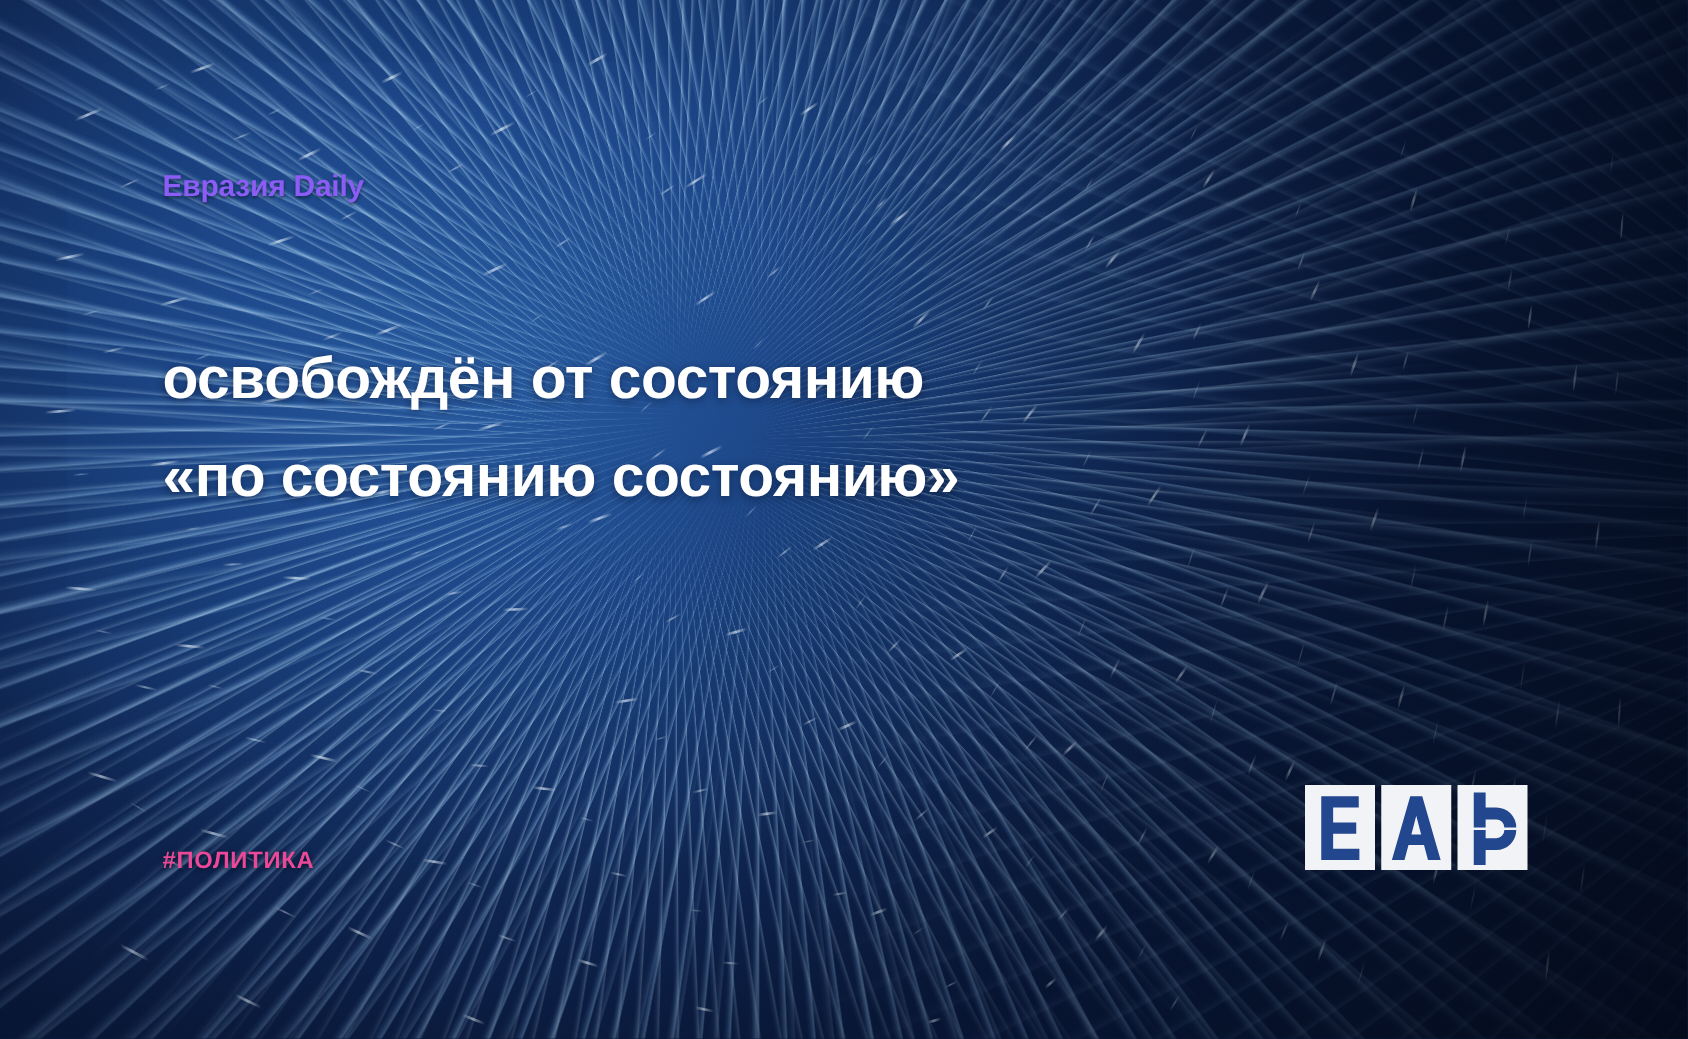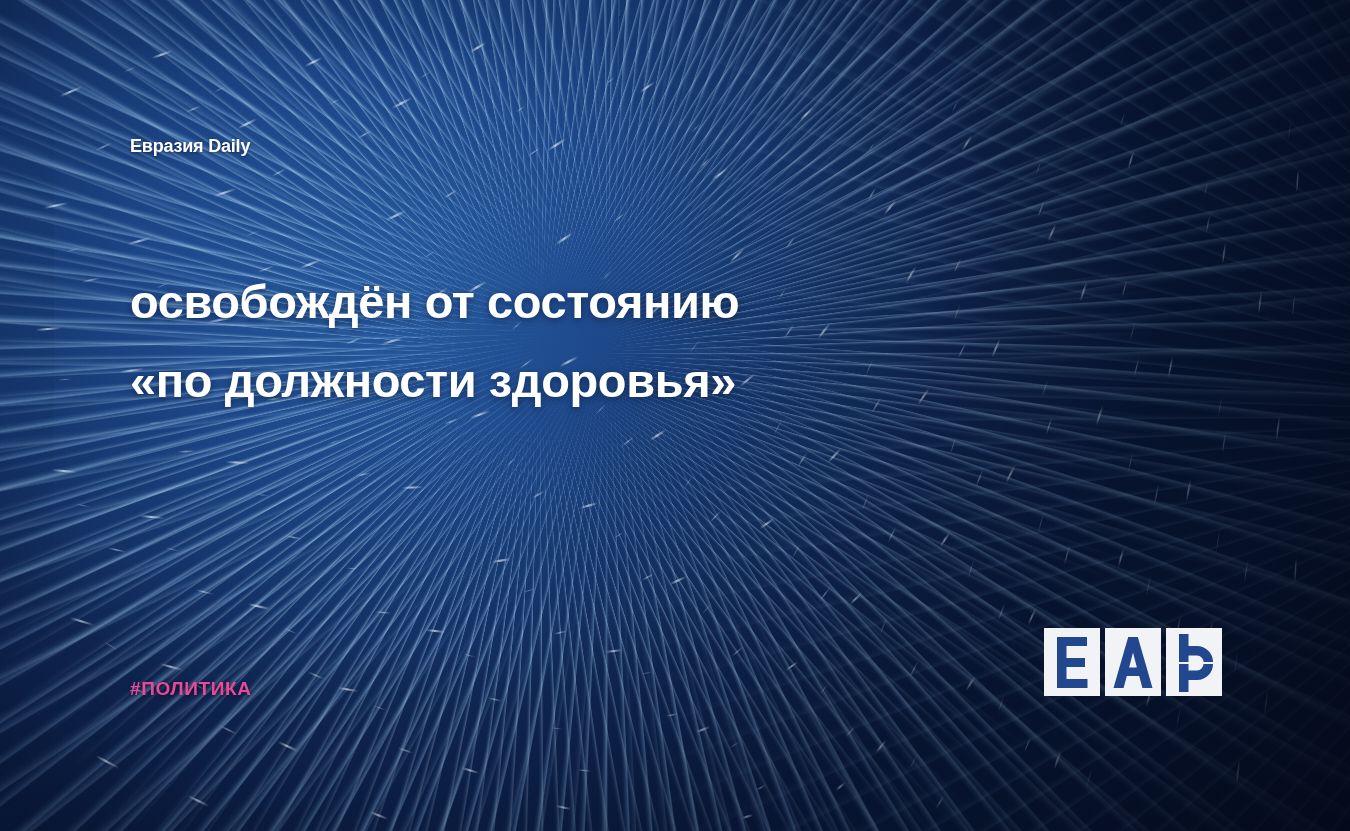--- a/index.html
+++ b/index.html
@@ -217,24 +217,24 @@
   .content {
     position: absolute;
     inset: 0;
     z-index: 10;
   }
 
   .brand {
     position: absolute;
     left: 130px;
     top: 136px;
-    font-size: 18px;
+    font-size: 24px;
     font-weight: 700;
     letter-spacing: -0.2px;
-    color: #ffffff;
+    color: #8b5cf6;
     text-shadow: 0 1px 3px rgba(0,0,0,0.45);
     white-space: nowrap;
   }
 
   .headline {
     position: absolute;
     left: 130px;
     top: 262px;
     width: 1010px;
     margin: 0;
@@ -551,21 +551,21 @@
     </filter>
     <rect width="1350" height="831" filter="url(#grainf)" opacity="0.22"></rect>
   </svg>
 
   <div class="content">
 
     <div class="brand">Евразия Daily</div>
 
     <h1 class="headline">
       <span class="hl-line">освобождён от состоянию</span>
-      <span class="hl-line">«по должности здоровья»</span>
+      <span class="hl-line">«по состоянию состоянию»</span>
     </h1>
 
     <div class="tag">#ПОЛИТИКА</div>
 
     <div class="logo">
 
       <div class="logo-tile">
         <svg width="56" height="68" viewBox="0 0 56 68" aria-hidden="true">
           <path class="logo-letter" d="M13 9 h30 v9 H22.5 v12 H41 v9 H22.5 v12 H43.5 v9 H13 Z"></path>
         </svg>

